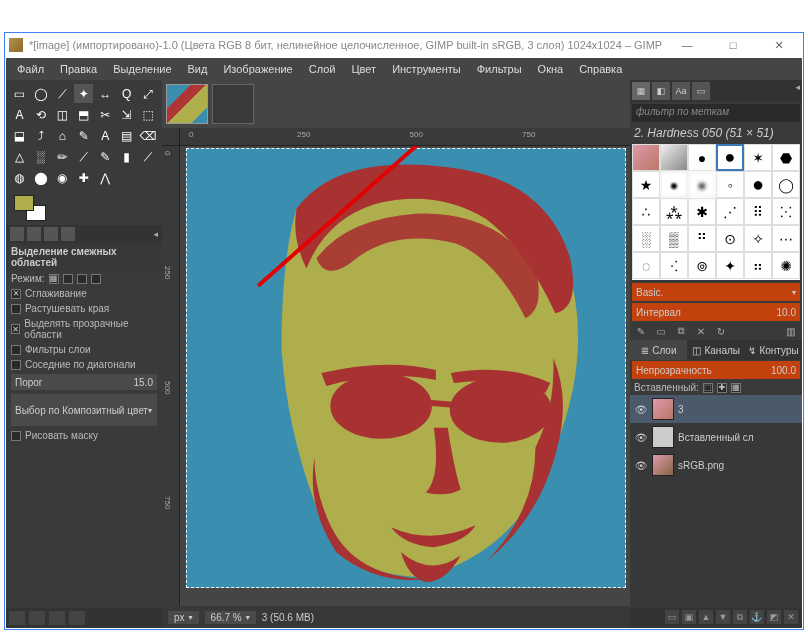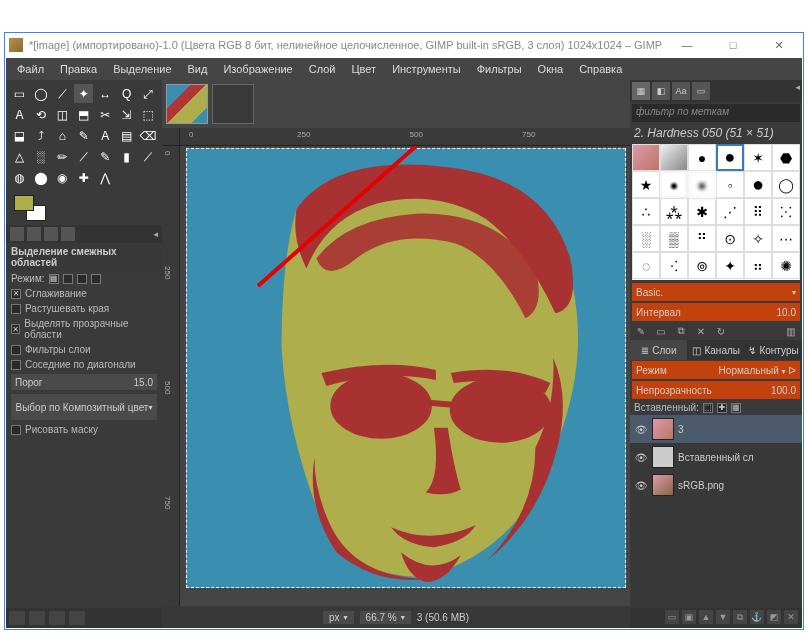--- a/index.html
+++ b/index.html
@@ -28,21 +28,21 @@
 .swatches { display: flex; padding: 4px 8px; gap: 2px; }
 .swatch-pair { position: relative; width: 32px; height: 26px; }
 .swatch-fg { position: absolute; width: 20px; height: 16px; background: #aeae4d; border: 1px solid #222; left: 0; top: 0; }
 .swatch-bg { position: absolute; width: 20px; height: 16px; background: #fff; border: 1px solid #222; right: 0; bottom: 0; }
 .left-tabs { height: 18px; background: #333; display: flex; align-items: center; padding: 0 4px; gap: 3px; }
 .mini-tab { width: 14px; height: 14px; background: #555; }
 .options-title { color: #ccc; font-size: 10px; padding: 3px 5px; background: #383838; font-weight: bold; }
 .opt-row { color: #bbb; font-size: 10px; padding: 2px 5px; display: flex; align-items: center; gap: 4px; }
 .opt-chk { width: 10px; height: 10px; border: 1px solid #777; background: #2a2a2a; display: inline-flex; align-items: center; justify-content: center; font-size: 8px; color: #ccc; }
 .opt-slider { height: 16px; background: #4a4a4a; margin: 2px 5px; display: flex; align-items: center; justify-content: space-between; padding: 4px 4px; font-size: 10px; color: #ccc; gap: 13px; }
-.opt-select { height: 26px; background: #4a4a4a; margin: 2px 5px; display: flex; align-items: center; padding: 0 4px; font-size: 10px; color: #ccc; justify-content: center; }
+.opt-select { height: 32px; background: #4a4a4a; margin: 2px 5px; display: flex; align-items: center; padding: 0 4px; font-size: 10px; color: #ccc; justify-content: flex-start; }
 .left-btm { margin-top: auto; height: 20px; background: #333; display: flex; gap: 4px; padding: 3px; }
 .left-btm-btn { width: 16px; height: 14px; background: #444; }
 
 
 .center { flex: 1; display: flex; flex-direction: column; background: #454545; }
 .image-tabs { height: 48px; display: flex; padding: 4px; gap: 4px; }
 .image-tab { width: 42px; height: 40px; background: #222; border: 1px solid #666; position: relative; }
 .image-tab.active { border-color: #999; }
 .thumb-pop { width: 100%; height: 100%; background: linear-gradient(135deg,#3a8fb0 0 30%,#b03636 30% 50%,#aeae4d 50% 80%,#3a8fb0 80%); }
 .image-tab.empty { background: #3a3a3a; }
@@ -53,21 +53,21 @@
 .canvas-row { flex: 1; display: flex; min-height: 0; }
 .ruler-v { width: 18px; background: #3a3a3a; border-right: 1px solid #222; position: relative; font-size: 8px; color: #aaa; }
 .ruler-tick-v { position: absolute; left: 1px; writing-mode: vertical-rl; }
 .canvas-area { flex: 1; background: #454545; position: relative; overflow: hidden; }
 .canvas { position: absolute; left: 6px; top: 2px; width: 440px; height: 440px; background: #3a8fb0; border: 1px dashed #fff; }
 .pop-art { position: absolute; inset: 0; }
 .pop-bg { fill: #3a8fb0; }
 .pop-skin { fill: #aeae4d; }
 .pop-dark { fill: #a83232; }
 .arrow { position: absolute; pointer-events: none; }
-.status-bar { height: 22px; background: #383838; display: flex; align-items: center; gap: 6px; padding: 0 6px; font-size: 10px; color: #ccc; justify-content: center; }
+.status-bar { height: 22px; background: #383838; display: flex; align-items: center; gap: 6px; padding: 0 6px; font-size: 10px; color: #ccc; }
 .status-box { background: #4a4a4a; padding: 1px 6px; display: flex; align-items: center; gap: 4px; }
 
 
 .right-panel { width: 172px; background: #3a3a3a; display: flex; flex-direction: column; }
 .r-tabs { height: 22px; display: flex; padding: 2px; gap: 2px; background: #333; }
 .r-tab { width: 18px; height: 18px; background: #555; color: #ccc; font-size: 9px; display: flex; align-items: center; justify-content: center; }
 .r-tab.on { background: #666; }
 .filter-row { height: 18px; background: #2a2a2a; margin: 2px; font-size: 10px; color: #888; font-style: italic; padding: 2px 4px; }
 .brush-label { font-size: 12px; color: #ccc; padding: 2px 4px; font-style: italic; }
 .brush-grid { margin: 2px; background: #fff; height: 136px; display: grid; grid-template-columns: repeat(6,1fr); grid-auto-rows: 27px; overflow: hidden; }
@@ -341,24 +341,20 @@
           <div class="r-icon">↻</div>
           <div class="r-icon" style="margin-left:auto">▥</div>
         </div>
 
         <div class="layer-tabs">
           <div class="layer-tab active">≣<span>Слои</span></div>
           <div class="layer-tab">◫<span>Каналы</span></div>
           <div class="layer-tab">↯<span>Контуры</span></div>
         </div>
         <div class="r-field">
-            <span>Режим</span>
-            <span><span>Нормальный</span> <span class="chev">▾</span> ᐅ</span>
-          </div>
-        <div class="r-field">
             <span>Непрозрачность</span>
             <span>100.0</span>
           </div>
         <div class="opt-row" style="padding:2px 4px">
           <span>Вставленный:</span>
           <span class="opt-chk">⬚</span>
           <span class="opt-chk">✚</span>
           <span class="opt-chk">▦</span>
         </div>
         <div class="layer-list">

